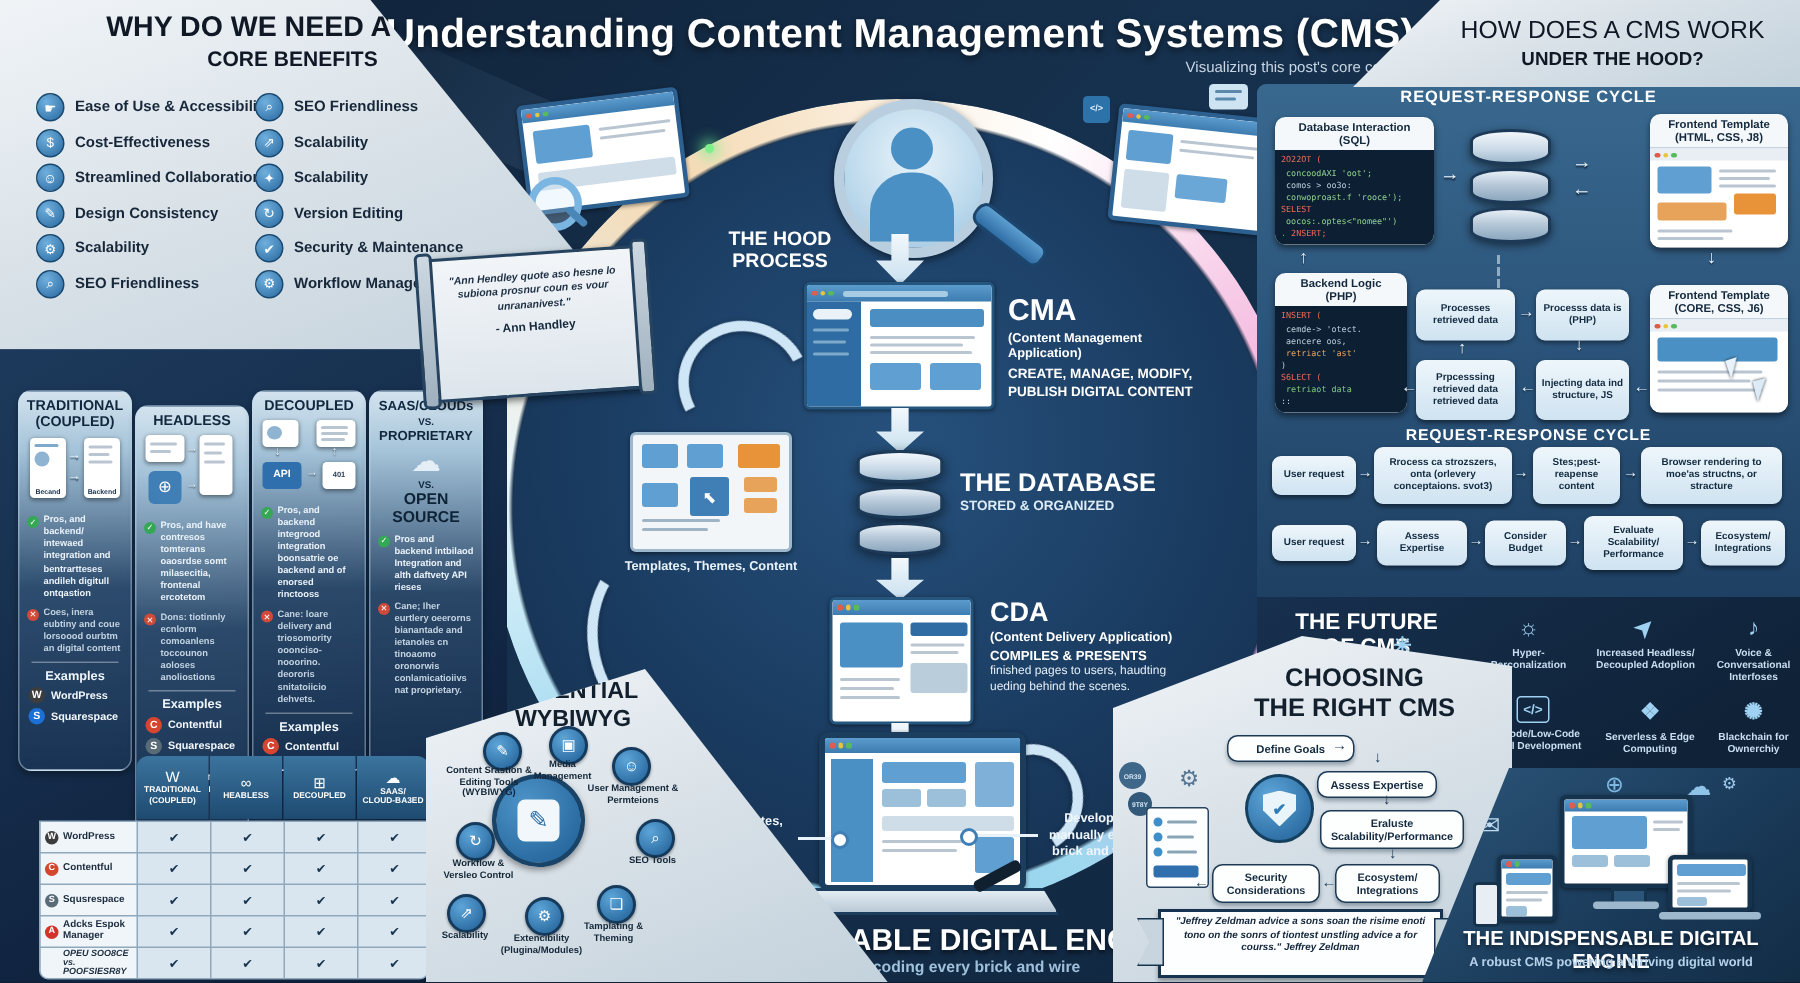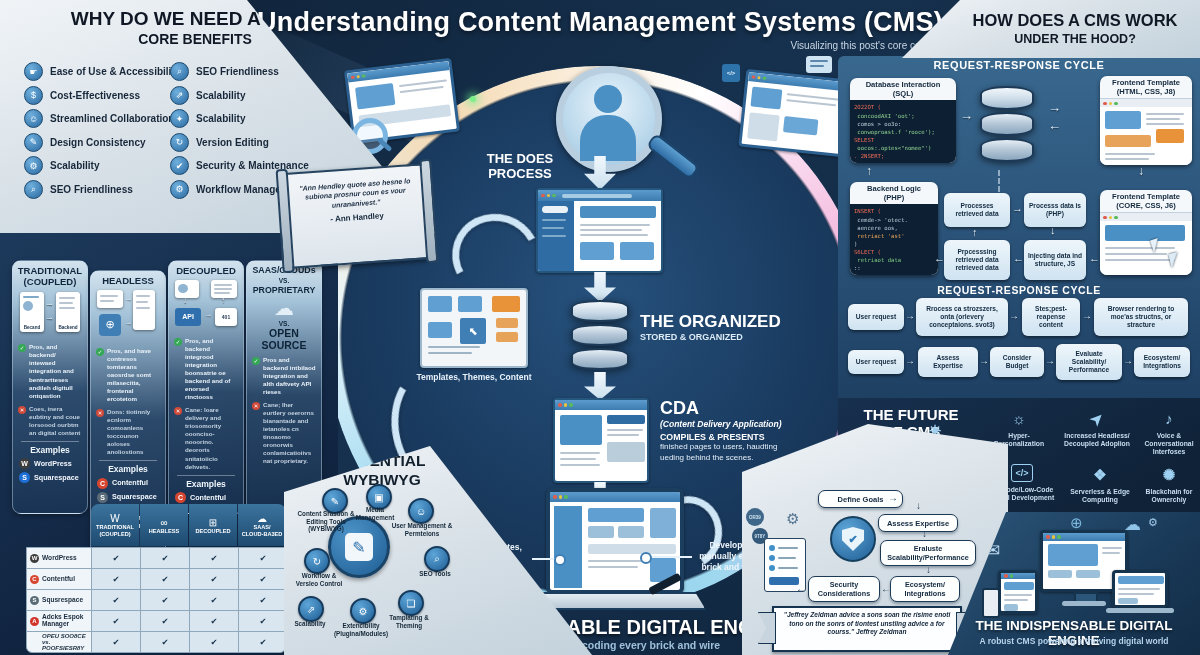--- a/index.html
+++ b/index.html
@@ -147,21 +147,21 @@
         <span class="ben-lb">Security &amp; Maintenance</span>
       </div>
         <div class="ben">
         <span class="ben-ic">⚙</span>
         <span class="ben-lb">Workflow Management</span>
       </div>
       </div>
   </div>
 
   <div class="abs lpanel" style="left:890px;top:0;width:310px;height:58px;clip-path:polygon(70px 0,310px 0,310px 58px,12px 58px);">
-    <div class="abs" style="left:60px;top:11px;width:250px;text-align:center;font-size:16.5px;font-weight:700;color:#101826;">HOW DOES A CMS WORK</div>
+    <div class="abs" style="left:60px;top:11px;width:250px;text-align:center;font-size:16.5px;font-weight:400;color:#101826;">HOW DOES A CMS WORK</div>
     <div class="abs" style="left:60px;top:32px;width:250px;text-align:center;font-size:12.5px;font-weight:900;color:#101826;">UNDER THE HOOD?</div>
   </div>
 
   <div class="abs" style="left:348px;top:64px;width:108px;height:74px;transform:rotate(-7deg);z-index:2;">
     <div class="mbrow" style="width:108px;height:74px;position:relative;border:3px solid #2c6090;box-sizing:border-box;">
       <div class="mbar">
           <i style="background:#e05d4d"></i>
           <i style="background:#e8c43c"></i>
           <i style="background:#57ba5c"></i>
         </div>
@@ -188,21 +188,21 @@
     </div>
   </div>
   <div class="abs ctr" style="left:722px;top:64px;width:18px;height:18px;background:#2e72aa;border-radius:3px;color:#dff0fc;font-size:6px;font-weight:800;z-index:2;">&lt;/&gt;</div>
   <div class="abs" style="left:806px;top:56px;width:26px;height:17px;background:#cfe4f2;border-radius:3px;z-index:2;">
     <div class="ln" style="left:4px;top:4px;width:18px;background:#5c88ab;"></div>
       <div class="ln" style="left:4px;top:9px;width:14px;background:#5c88ab;"></div>
   </div>
   <div class="abs dot" style="left:470px;top:96px;width:6px;height:6px;background:#7df08a;box-shadow:0 0 9px 3px rgba(110,240,140,.75);z-index:2;"></div>
 
   <div class="abs" style="left:470px;top:152px;width:100px;text-align:center;z-index:2;color:#fff;font-weight:900;font-size:13px;line-height:1.15;">
-    <div>THE DOES</div>
+    <div>THE HOOD</div>
       <div>PROCESS</div>
   </div>
 
   <div class="abs" style="left:556px;top:66px;width:92px;height:92px;border-radius:50%;z-index:2;
        border:7px solid #b9cfdf;background:radial-gradient(circle at 50% 35%,#e8f3fa 0%,#bcd9ec 60%,#9cc3de 100%);box-shadow:0 2px 6px rgba(0,0,0,.5);">
     <div class="abs dot" style="left:31px;top:12px;width:28px;height:28px;background:#4a90c4;"></div>
     <div class="abs" style="left:17px;top:42px;width:56px;height:46px;background:#4a90c4;border-radius:26px 26px 0 0;"></div>
   </div>
   <div class="abs" style="left:645px;top:148px;width:52px;height:13px;background:linear-gradient(#5d9fd0,#2f6da5);border:2px solid #1c466e;border-radius:7px;transform:rotate(38deg);z-index:2;"></div>
 
@@ -221,30 +221,35 @@
       <div class="ln" style="left:4px;top:26px;width:22px;background:#7fa9c9;"></div>
       <div class="ln" style="left:4px;top:34px;width:24px;background:#7fa9c9;"></div>
     </div>
     <div class="blk" style="left:42px;top:16px;width:76px;height:12px;background:#4a8ec2;"></div>
     <div class="ln" style="left:42px;top:34px;width:70px;"></div>
       <div class="ln" style="left:42px;top:39px;width:62px;"></div>
       <div class="ln" style="left:42px;top:44px;width:68px;"></div>
     <div class="blk" style="left:42px;top:52px;width:34px;height:18px;background:#5f9fd2;"></div>
     <div class="blk" style="left:82px;top:52px;width:34px;height:18px;background:#5f9fd2;"></div>
   </div>
+  <div class="abs" style="left:672px;top:196px;width:130px;z-index:2;color:#fff;">
+    <span style="font-size:20px;font-weight:900;">CMA</span>
+    <div style="font-size:8.5px;font-weight:800;line-height:1.2;margin-top:1px;">(Content Management Application)</div>
+    <div style="font-size:9px;font-weight:900;line-height:1.25;margin-top:4px;">CREATE, MANAGE, MODIFY, PUBLISH DIGITAL CONTENT</div>
+  </div>
 
   <div class="abs barrow" style="left:584px;top:272px;width:32px;height:30px;"></div>
 
   <div class="abs" style="left:571px;top:300px;width:58px;height:74px;z-index:2;filter:drop-shadow(0 2px 4px rgba(0,0,0,.5));">
     <div class="cylseg" style="top:48px;"></div>
     <div class="cylseg" style="top:24px;"></div>
     <div class="cylseg" style="top:0;background:linear-gradient(180deg,#f2f7fb 0%,#c9d9e7 60%,#a3bcd0 100%);"></div>
   </div>
   <div class="abs" style="left:640px;top:312px;width:180px;z-index:2;color:#fff;">
-    <div style="font-size:17px;font-weight:900;">THE ORGANIZED</div>
+    <div style="font-size:17px;font-weight:900;">THE DATABASE</div>
     <div style="font-size:9px;font-weight:800;color:#dcebf6;">STORED &amp; ORGANIZED</div>
   </div>
 
   <div class="abs barrow" style="left:584px;top:372px;width:32px;height:28px;"></div>
 
   <div class="abs mbrow" style="left:420px;top:288px;width:108px;height:80px;z-index:2;background:#f2f6f9;border:2px solid #9db8cc;box-sizing:border-box;">
     <div class="blk" style="left:6px;top:6px;width:24px;height:16px;background:#5f9fd2;"></div>
     <div class="blk" style="left:36px;top:6px;width:24px;height:16px;background:#5f9fd2;"></div>
     <div class="blk" style="left:70px;top:6px;width:28px;height:16px;background:#e8923a;"></div>
     <div class="blk" style="left:6px;top:32px;width:24px;height:16px;background:#5f9fd2;"></div>
@@ -270,21 +275,21 @@
     <div class="blk" style="left:52px;top:15px;width:38px;height:9px;background:#2e6ca3;"></div>
     <div class="ln" style="left:52px;top:29px;width:36px;"></div>
       <div class="ln" style="left:52px;top:34px;width:32px;"></div>
     <div class="blk" style="left:52px;top:42px;width:38px;height:20px;background:#b9cdd¿;background:#b9cddb;"></div>
     <div class="ln" style="left:5px;top:52px;width:40px;"></div>
       <div class="ln" style="left:5px;top:58px;width:36px;"></div>
       <div class="ln" style="left:5px;top:64px;width:40px;"></div>
   </div>
   <div class="abs" style="left:660px;top:398px;width:140px;z-index:2;color:#fff;">
     <span style="font-size:18px;font-weight:900;">CDA</span>
-    <div style="font-size:8.5px;font-weight:800;line-height:1.2;font-style:italic;">(Content Delivery Application)</div>
+    <div style="font-size:8.5px;font-weight:800;line-height:1.2;">(Content Delivery Application)</div>
     <div style="font-size:8.8px;font-weight:900;margin-top:3px;">COMPILES &amp; PRESENTS</div>
     <div style="font-size:8px;line-height:1.3;color:#e4eef7;">finished pages to users, haudting ueding behind the scenes.</div>
   </div>
 
   <div class="abs barrow" style="left:584px;top:482px;width:32px;height:28px;"></div>
 
   <div class="abs" style="left:546px;top:488px;width:138px;height:106px;z-index:2;">
     <div class="mbrow" style="width:138px;height:106px;position:relative;border:4px solid #1b3e5e;box-sizing:border-box;border-radius:6px;">
       <div class="mbar" style="height:10px;">
           <i style="background:#e05d4d"></i>
@@ -681,20 +686,24 @@
       <div class="fut-ic">❖</div>
         <div>Serverless &amp; Edge Computing</div>
     </div>
     <div class="fut-it" style="left:302px;top:66px;width:58px;">
       <div class="fut-ic">✺</div>
         <div>Blackchain for Ownerchiy</div>
     </div>
   </div>
 
   <div class="abs lpanel" style="left:738px;top:420px;width:272px;height:235px;clip-path:polygon(4px 52px,130px 4px,270px 24px,270px 120px,214px 235px,4px 235px);">
+    <div class="abs" style="left:60px;top:22px;width:210px;text-align:center;color:#12202e;font-weight:900;font-size:17px;line-height:1.2;">
+      <div>CHOOSING</div>
+        <div>THE RIGHT CMS</div>
+    </div>
     <div class="abs cbox" style="left:80px;top:70px;width:85px;height:18px;font-size:7.5px;">Define Goals</div>
     <div class="abs cbox" style="left:140px;top:94px;width:80px;height:18px;font-size:7.5px;">Assess Expertise</div>
     <div class="abs cbox" style="left:142px;top:120px;width:96px;height:26px;font-size:7.2px;">Eraluste Scalability/Performance</div>
     <div class="abs cbox" style="left:152px;top:156px;width:70px;height:26px;font-size:7.2px;">Ecosystem/ Integrations</div>
     <div class="abs cbox" style="left:70px;top:156px;width:72px;height:26px;font-size:7.2px;">Security Considerations</div>
     <span class="abs arrowg" style="left:150px;top:72px;font-size:10px;color:#1d3a55;text-shadow:none;">→</span>
     <span class="abs arrowg" style="left:178px;top:80px;font-size:10px;color:#1d3a55;text-shadow:none;">↓</span>
     <span class="abs arrowg" style="left:184px;top:108px;font-size:10px;color:#1d3a55;text-shadow:none;">↓</span>
     <span class="abs arrowg" style="left:188px;top:144px;font-size:10px;color:#1d3a55;text-shadow:none;">↓</span>
     <span class="abs arrowg" style="left:143px;top:163px;font-size:10px;color:#1d3a55;text-shadow:none;">←</span>

